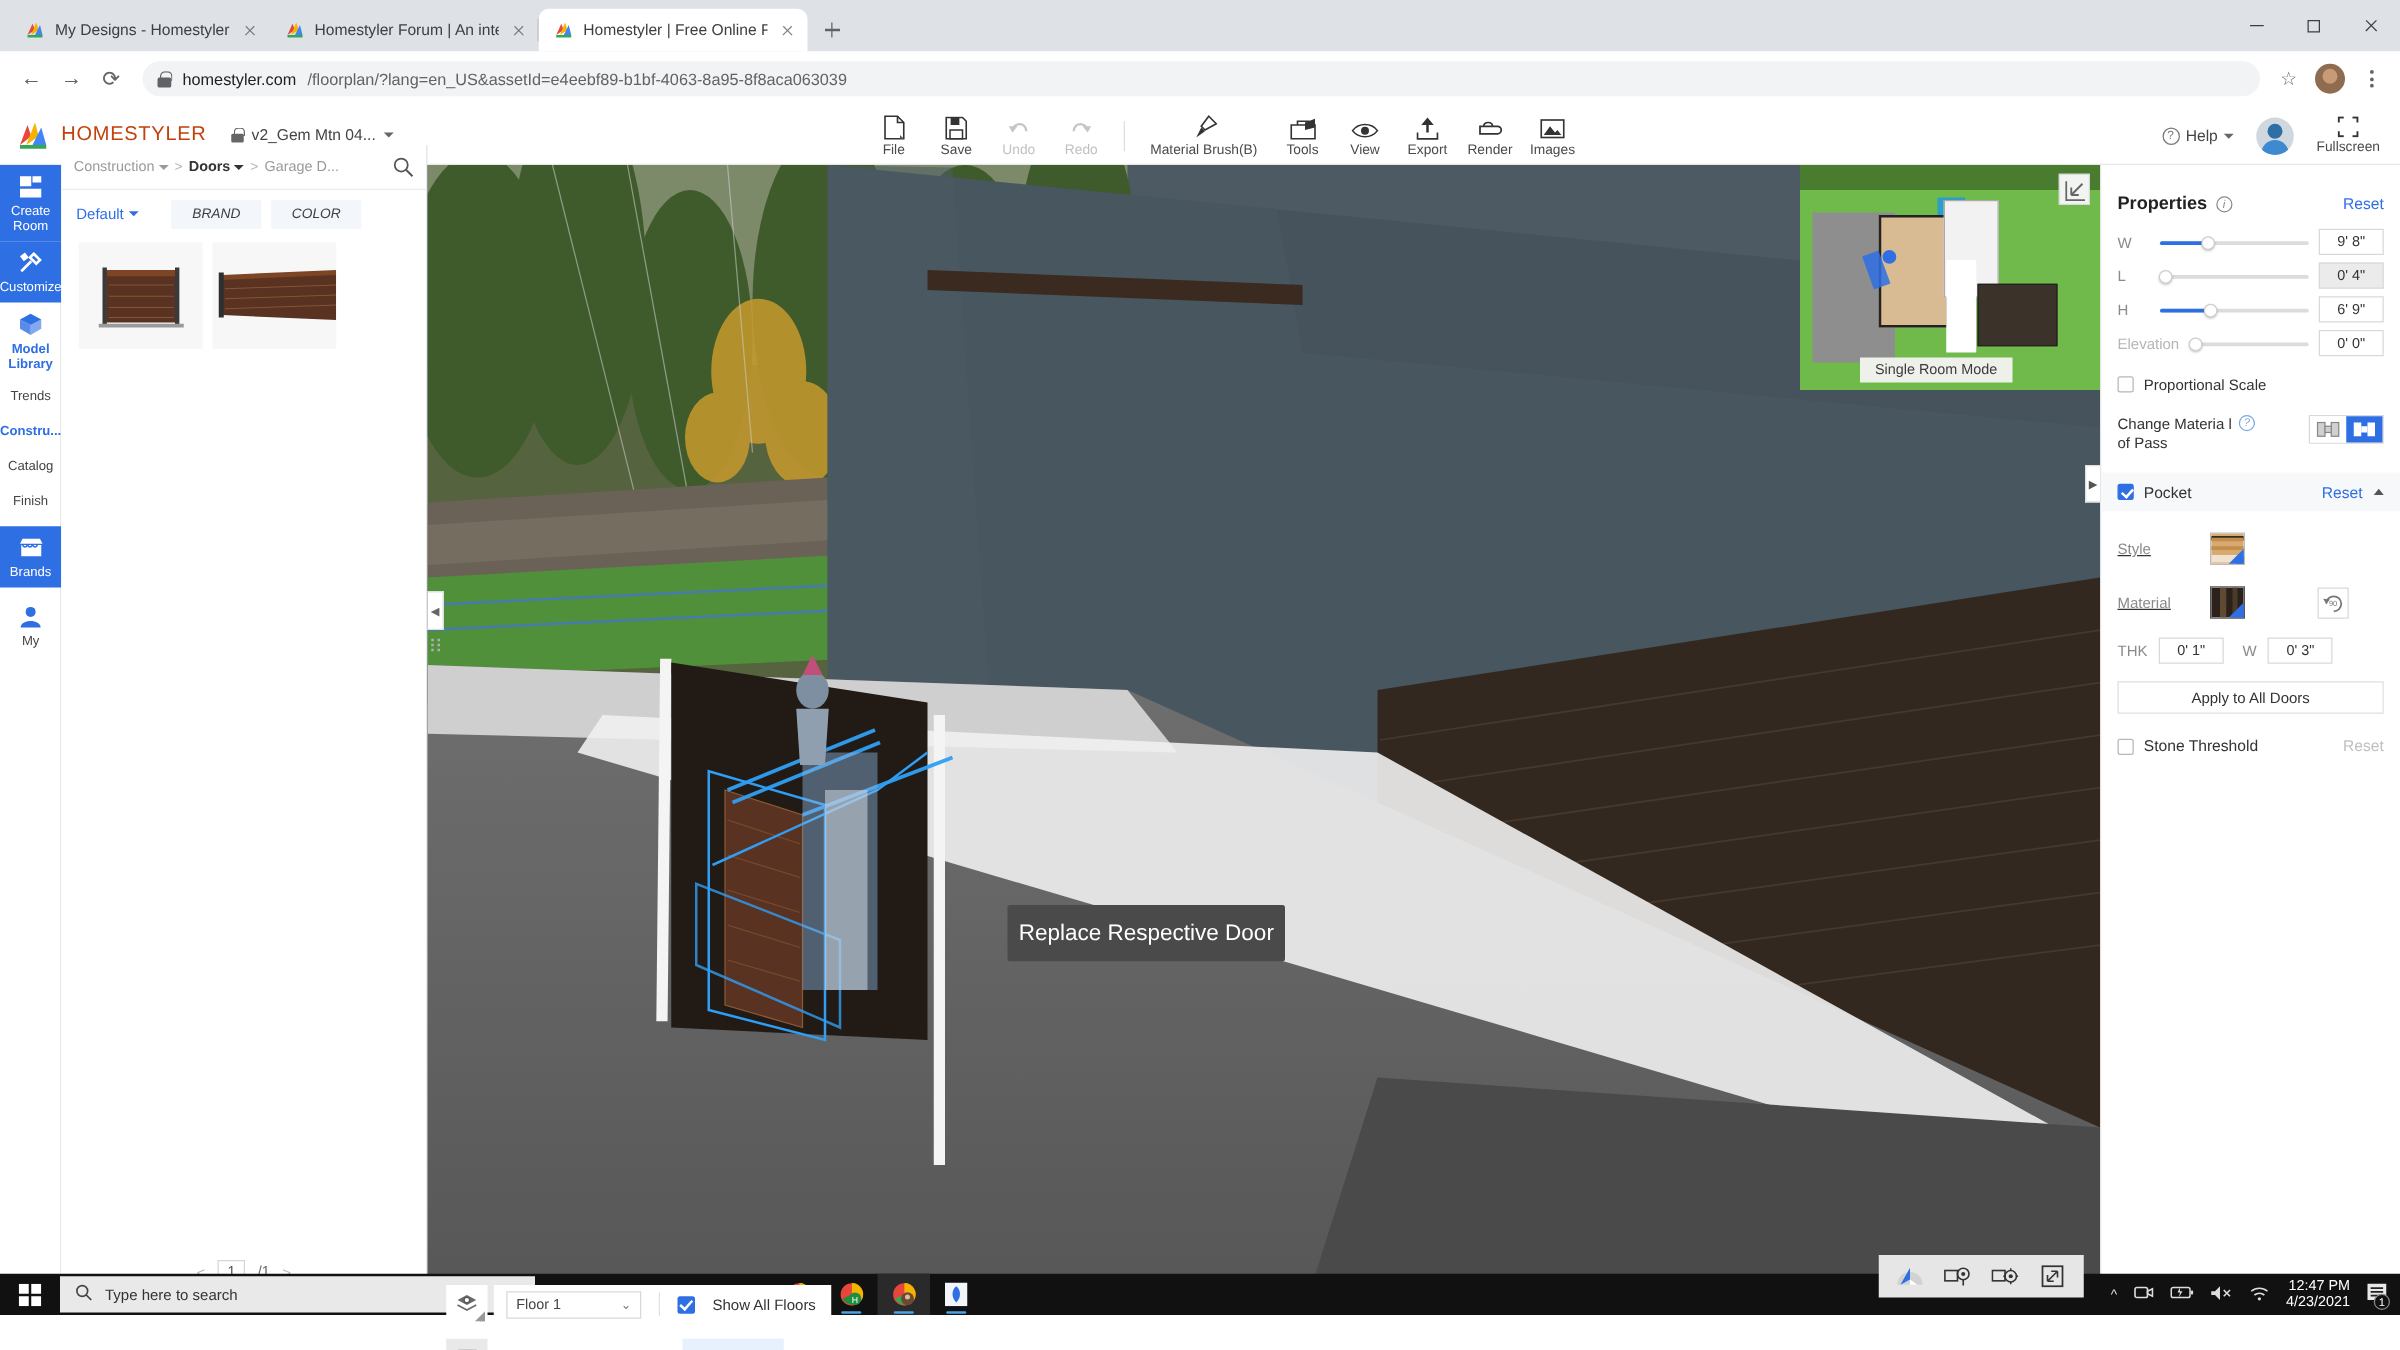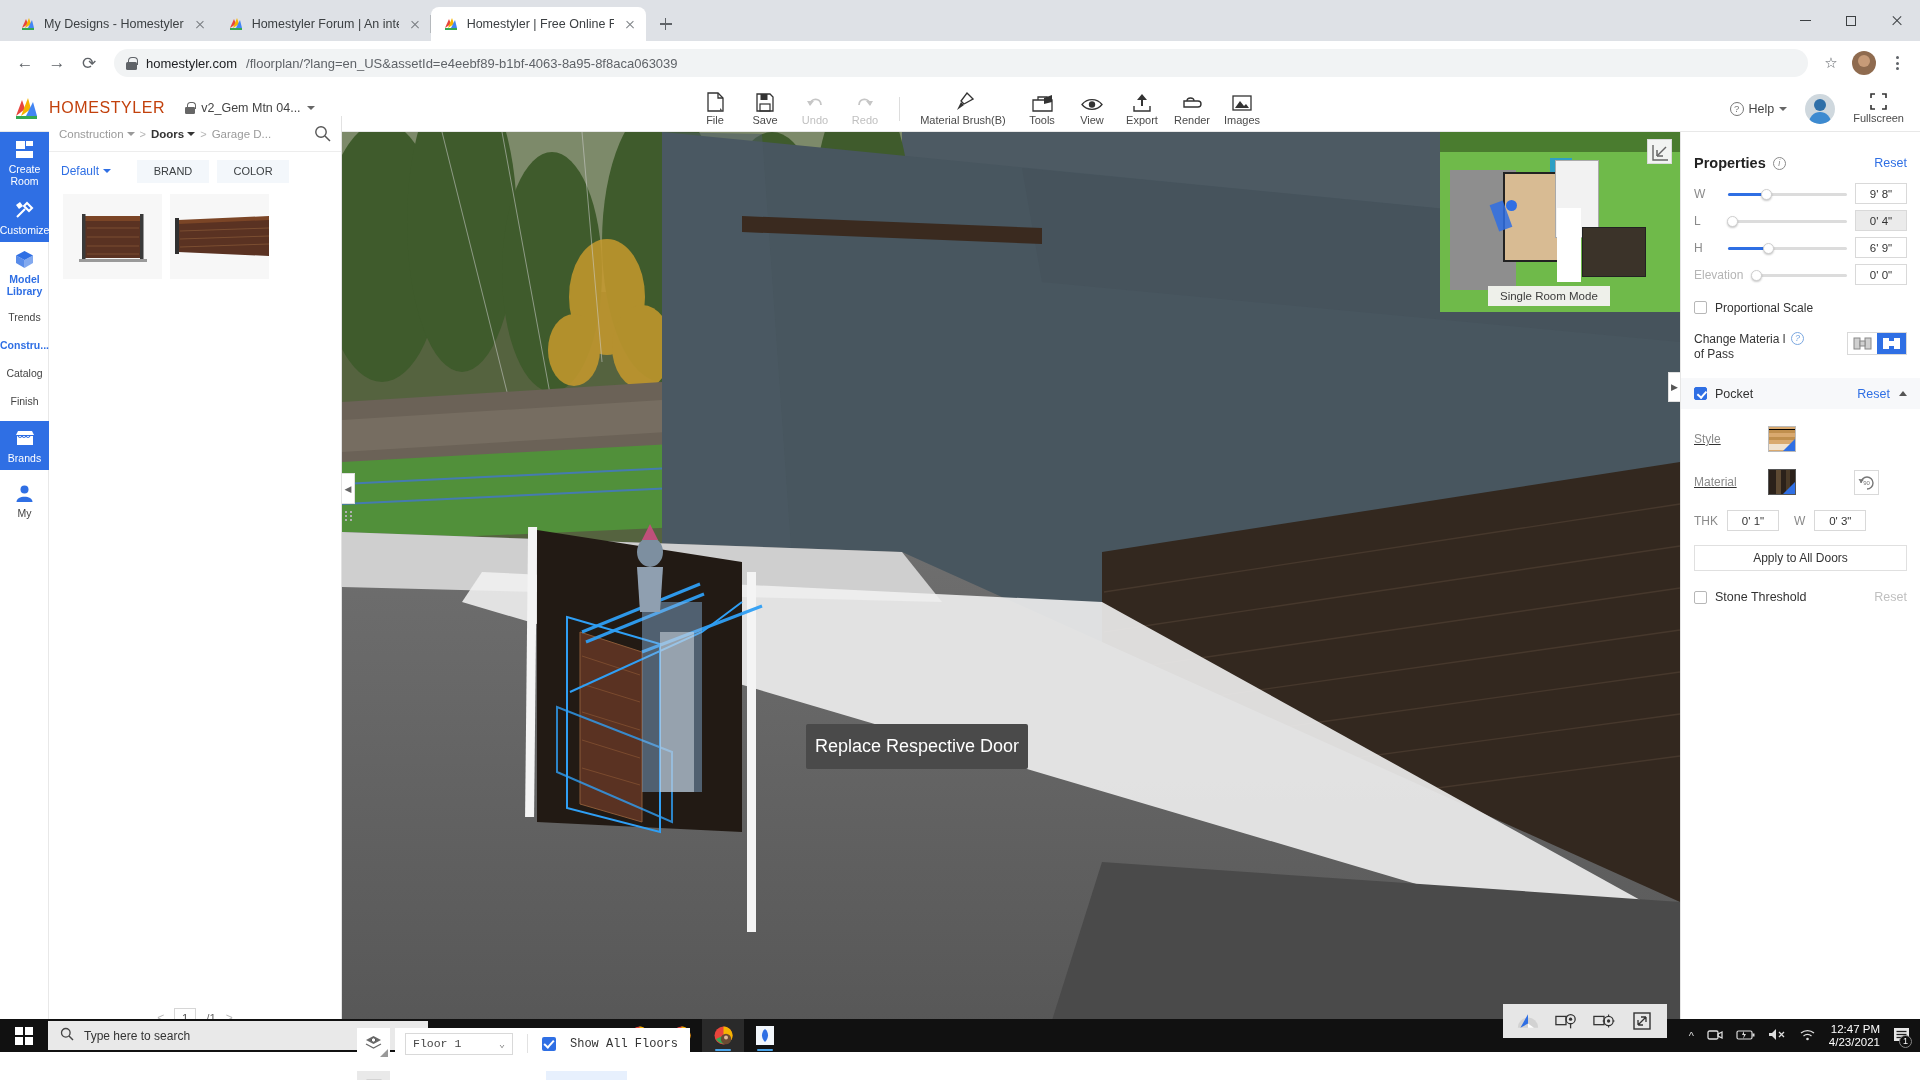--- a/index.html
+++ b/index.html
@@ -104,21 +104,21 @@
   .crumb-row{ height:36px; display:flex; align-items:center; padding:0 10px; gap:5px; border-bottom:1px solid #ededed; position:relative;}
   .crumb{ font-size:11.5px; color:#9a9a9a; display:flex; align-items:center; gap:3px;}
   .crumb.cur{ color:#333; font-weight:bold;}
   .crumb .caret-dn{ border-top-color:#9a9a9a;}
   .crumb.cur .caret-dn{ border-top-color:#333;}
   .crumb-sep{ color:#b5b5b5; font-size:11px;}
   .srch-ico{ position:absolute; right:10px; top:9px; width:17px;height:17px;}
   .filters{ height:38px; display:flex; align-items:center; gap:0; padding:0 12px;}
   .filter-default{ font-size:12px; color:#2f6fe4; display:flex;align-items:center;gap:4px; margin-right:26px;}
   .filter-default .caret-dn{ border-top-color:#2f6fe4;}
-  .fbtn{ width:72px; height:23px; background:#f3f7fb; color:#3c4043; font-size:11px; display:flex;align-items:center;justify-content:center;}
+  .fbtn{ width:72px; height:23px; background:#f3f7fb; color:#3c4043; font-size:11px; display:flex;align-items:center;justify-content:center;font-style:italic;}
   .fbtn + .fbtn{ margin-left:8px;}
   .thumbs{ display:flex; gap:8px; padding:4px 10px 0 14px;}
   .thumb{ width:99px;height:85px; background:#f7f7f7; position:relative; overflow:hidden;}
   .pager{ position:absolute; bottom:24px; left:0; right:0; display:flex; align-items:center; justify-content:center; gap:10px; font-size:12px; color:#bbb;}
   .pager-box{ width:22px;height:20px;border:1px solid #d6d6d6; display:flex;align-items:center;justify-content:center; font-size:11.5px; color:#555;}
   .pg-total{ color:#666; font-size:11.5px;}
 
   
   .collapse-left{ position:absolute; left:342px; top:388px; width:13px; height:31px; background:#fff; border:1px solid #e0e0e0; border-left:none;
      display:flex;align-items:center;justify-content:center; z-index:6;}
@@ -143,21 +143,21 @@
   .mm-expand{ position:absolute; right:8px; top:7px; width:25px;height:25px;background:#f2f4f2;border:1px solid #dadada;}
   .mm-badge{ position:absolute; left:48px; bottom:6px; background:#eef0ea; padding:4px 12px; font-size:11.5px; color:#3c3c3c;}
 
   
   .vp-right-handle{ position:absolute; right:240px; top:287px; width:12px;height:30px;background:#fff;border:1px solid #e0e0e0;border-right:none; z-index:6; display:flex;align-items:center;justify-content:center;}
 
   
   .tip{ position:absolute; left:806px; top:639px; background:#4a4a4a; color:#fff; font-size:18px; padding:12px 9px; border-radius:2px; white-space:nowrap; z-index:8;}
 
   
-  .fl-row1{ position:absolute; left:357px; top:943px; display:flex; align-items:center; gap:5px; z-index:7;font-family:Liberation Mono, monospace;}
+  .fl-row1{ position:absolute; left:357px; top:943px; display:flex; align-items:center; gap:5px; z-index:7;}
   .fl-icon-btn{ width:33px;height:31px; background:#fff; display:flex;align-items:center;justify-content:center; position:relative;}
   .fl-icon-btn::after{content:"";position:absolute;right:2px;bottom:2px;border-left:4px solid transparent;border-top:4px solid transparent;border-right:4px solid #999;border-bottom:4px solid #999;}
   .fl-group{ height:31px; background:#fff; display:flex; align-items:center; padding:0 12px 0 10px; gap:14px;}
   .floor-select{ width:108px;height:22px;border:1px solid #d9d9d9; display:flex;align-items:center;justify-content:space-between;padding:0 7px; font-size:11.5px;color:#444;}
   .vsep{ width:1px;height:19px;background:#e2e2e2;}
   .chk{ width:14px;height:14px;background:#2f6fe4; border-radius:2px; position:relative; flex:0 0 14px;}
   .chk::after{content:"";position:absolute;left:4.3px;top:1.6px;width:4px;height:8px;border:solid #fff;border-width:0 2px 2px 0;transform:rotate(42deg);}
   .chklbl{ font-size:12px;color:#333;}
 
   .fl-row2{ position:absolute; left:357px; top:986px; display:flex; align-items:center; z-index:7;}

